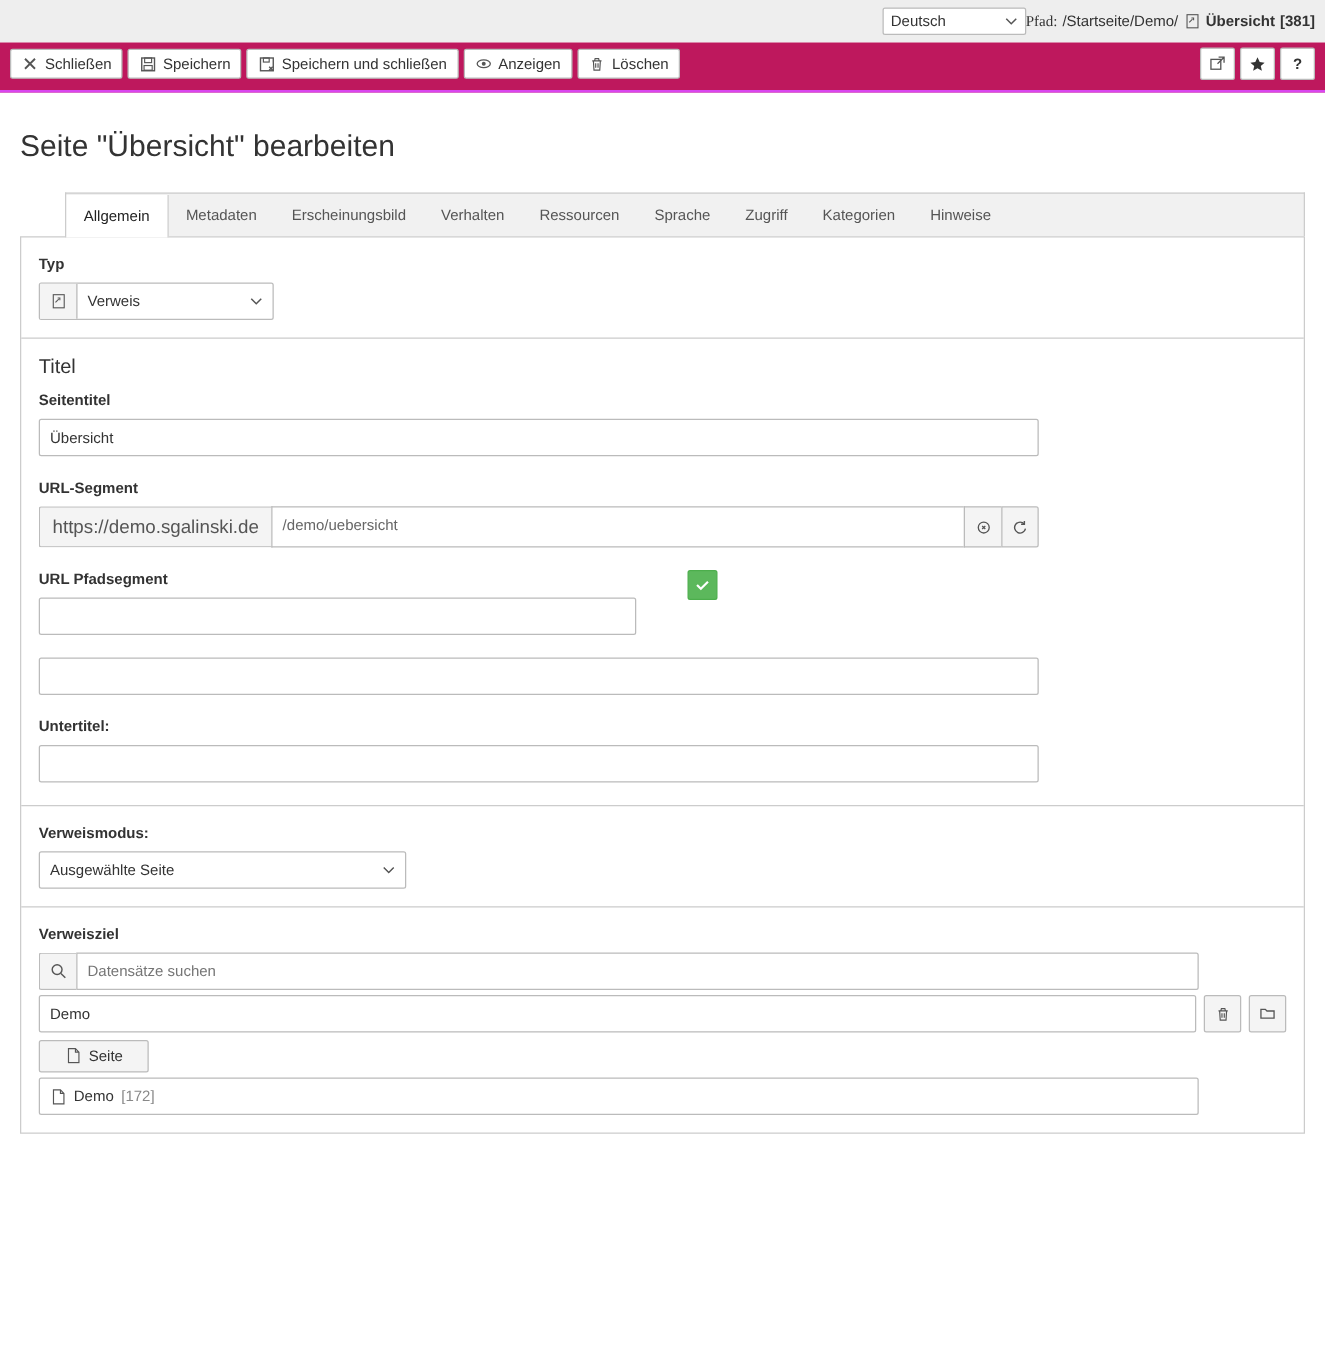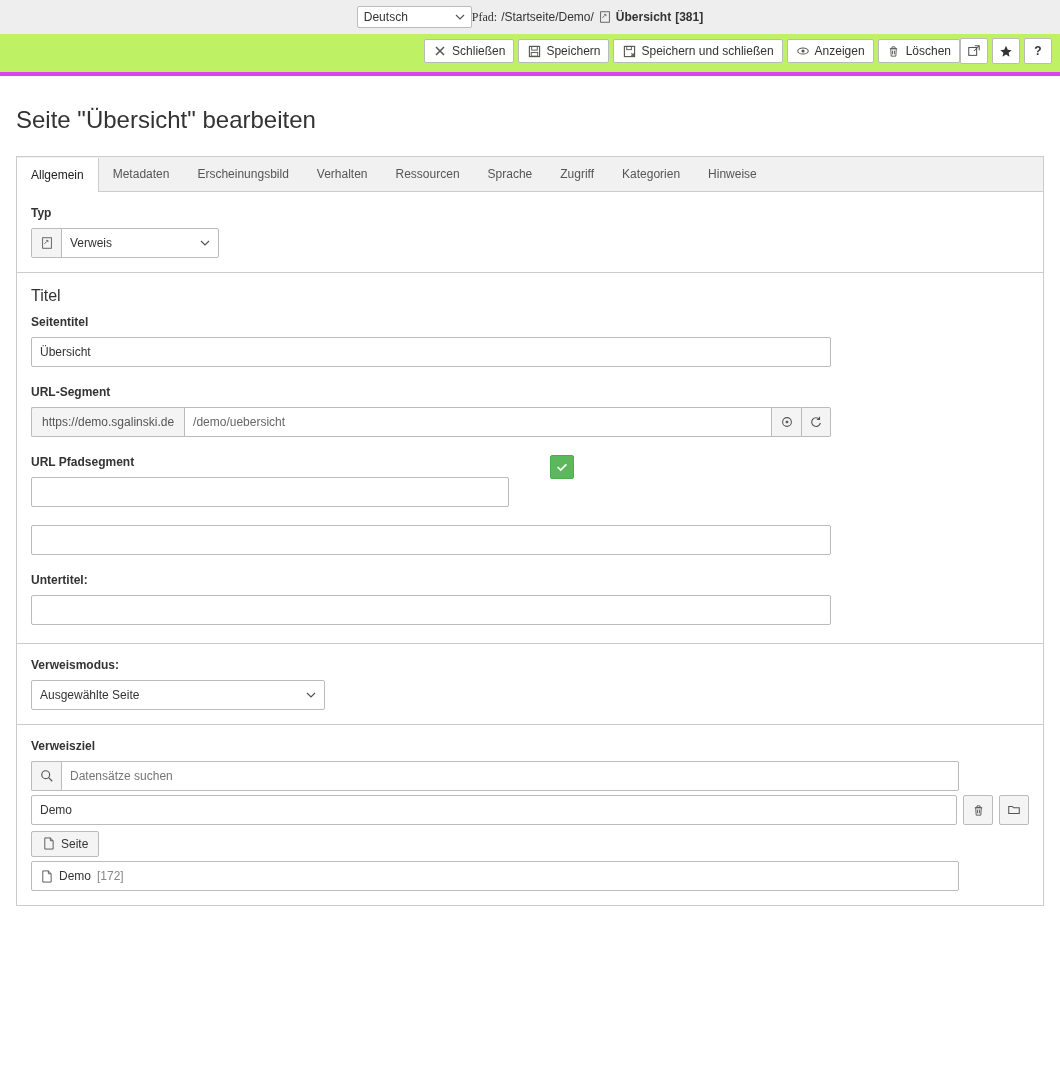--- a/index.html
+++ b/index.html
@@ -8,21 +8,21 @@
     font-family: Verdana, Arial, sans-serif;
     font-size: 12px;
     color: #333;
     background: #fff;
   }
   .topbar {
     background: #eeeeee;
     padding: 6px 8px;
     display: flex;
     align-items: center;
-    justify-content: center;
+    justify-content: flex-end;
   }
   .lang-select {
     position: relative;
     width: 115px;
     background: #fff;
     border: 1px solid #bbb;
     border-radius: 2px;
     padding: 3px 22px 3px 6px;
     font-size: 12px;
   }
@@ -34,26 +34,26 @@
   }
   .path-row {
     font-size: 12px;
     display: flex;
     align-items: center;
     gap: 4px;
   }
   .path-row .path-label { color: #333; font-family: Liberation Serif, serif; }
   .path-row .path-strong { font-weight: bold; }
   .toolbar {
-    background: #bef264;
+    background: #be185d;
     padding: 4px 8px 8px 8px;
-    border-bottom: 4px solid #d946ef;
-    display: flex;
-    align-items: center;
-    justify-content: flex-end;
+    border-bottom: 2px solid #d946ef;
+    display: flex;
+    align-items: center;
+    justify-content: space-between;
   }
   .btn-group { display: flex; gap: 4px; }
   .btn {
     display: inline-flex;
     align-items: center;
     gap: 5px;
     background: #fff;
     border: 1px solid #bbb;
     border-radius: 2px;
     padding: 4px 8px;
@@ -77,20 +77,21 @@
   .page-title {
     font-size: 24px;
     font-weight: normal;
     margin: 14px 0 22px 0;
   }
   .tabs {
     display: flex;
     border: 1px solid #ccc;
     border-bottom: none;
     background: #f1f1f1;
+    margin-left: 36px;
   }
   .tab {
     padding: 10px 14px;
     font-size: 12px;
     color: #555;
     cursor: pointer;
     border-right: 0;
   }
   .tab.active {
     background: #fff;
@@ -151,21 +152,21 @@
     color: #333;
     background: #fff;
   }
   .input-790 { max-width: 800px; }
   .url-row { display: flex; max-width: 800px; }
   .url-prefix {
     border: 1px solid #bbb;
     border-right: none;
     background: #f4f4f4;
     padding: 7px 10px;
-    font-size: 12px;
+    font-size: 15px;
     color: #555;
     border-radius: 2px 0 0 2px;
   }
   .url-main {
     flex: 1;
     border: 1px solid #bbb;
     border-right: none;
     padding: 7px 8px;
     font-size: 12px;
     background: #fff;
@@ -243,21 +244,21 @@
     justify-content: center;
     cursor: pointer;
     border-radius: 2px;
   }
   .sub-btn {
     display: inline-flex;
     align-items: flex-start;
     gap: 6px;
     border: 1px solid #bbb;
     background: #f4f4f4;
-    padding: 5px 10px;
+    padding: 5px 20px;
     font-size: 12px;
     border-radius: 2px;
     cursor: pointer;
     margin-top: 2px;
     margin-bottom: 4px;
   }
   .record-box {
     border: 1px solid #bbb;
     border-radius: 2px;
     padding: 7px 8px;

